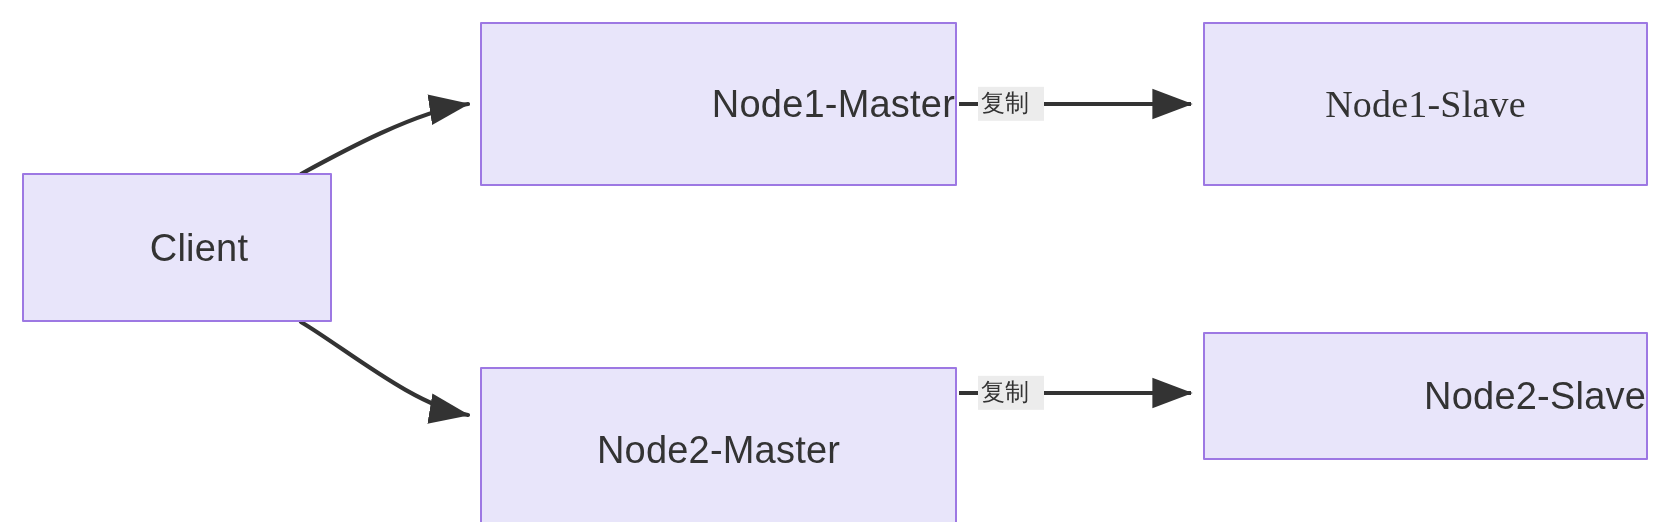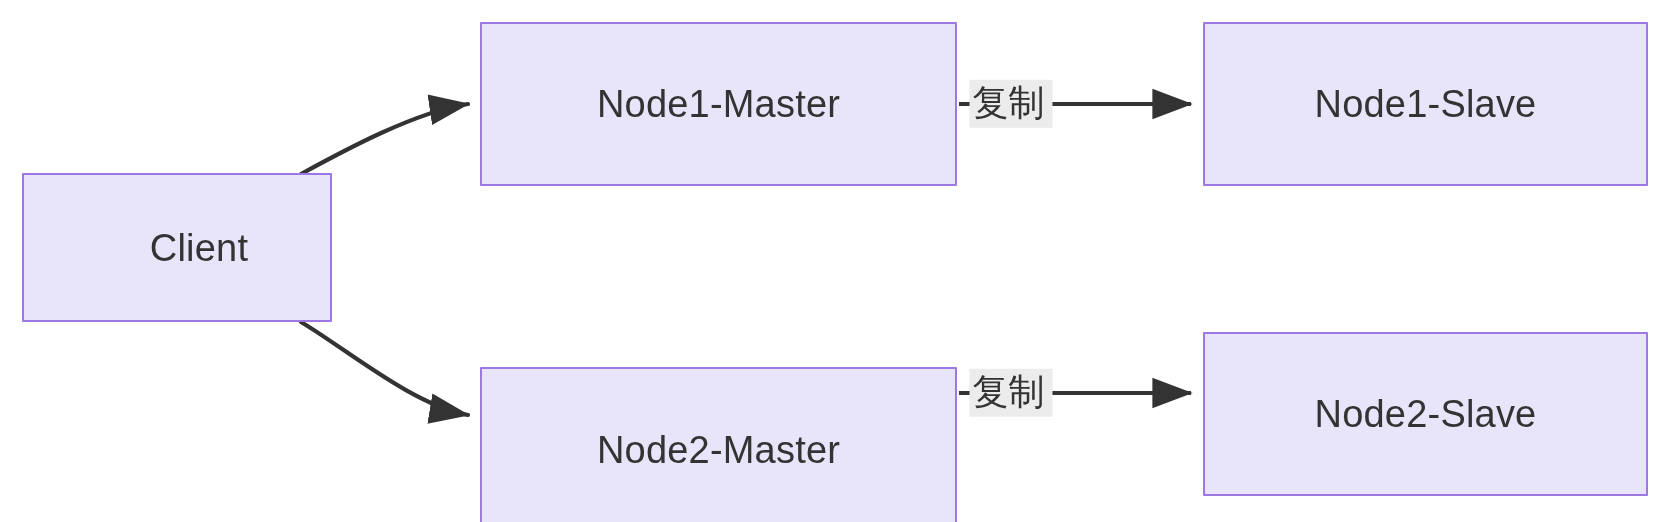--- a/index.html
+++ b/index.html
@@ -37,31 +37,31 @@
     font-size: 38px;
     line-height: 1;
     color: #333333;
     white-space: nowrap;
     letter-spacing: 0.2px;
   }
   .edge-label {
     position: absolute;
     background: #ececec;
     color: #333333;
-    font-size: 36px;
+    font-size: 24px;
     line-height: 1.18;
     white-space: nowrap;
-    padding: 2px 8px 4px 3px;
+    padding: 2px 15px 4px 3px;
     transform: translate(-50%, -50%);
   }
   #node-client   { left: 22px;   top: 173px; width: 310px; height: 149px; padding-left: 44px; }
-  #node-n1m      { left: 480px;  top: 22px;  width: 477px; height: 164px; }
-  #node-n1s      { left: 1203px; top: 22px;  width: 445px; height: 164px; }
+  #node-n1m      { left: 480px;  top: 22px;  width: 477px; height: 164px; justify-content: flex-end; }
+  #node-n1s      { left: 1203px; top: 22px;  width: 445px; height: 164px; font-family: Liberation Serif, serif; }
   #node-n2m      { left: 480px;  top: 332px; width: 477px; height: 166px; margin-top: 35px; }
-  #node-n2s      { left: 1203px; top: 332px; width: 445px; height: 164px; }
+  #node-n2s      { left: 1203px; top: 332px; width: 445px; height: 128px; justify-content: flex-end; }
   #label-rep1    { left: 1011px; top: 104px; }
   #label-rep2    { left: 1011px; top: 393px; }
 </style>
 </head>
 <body>
 
 <div id="canvas">
 
   <svg id="edges" viewBox="0 0 1671 522" width="1671" height="522" xmlns="http://www.w3.org/2000/svg">
     <defs>

